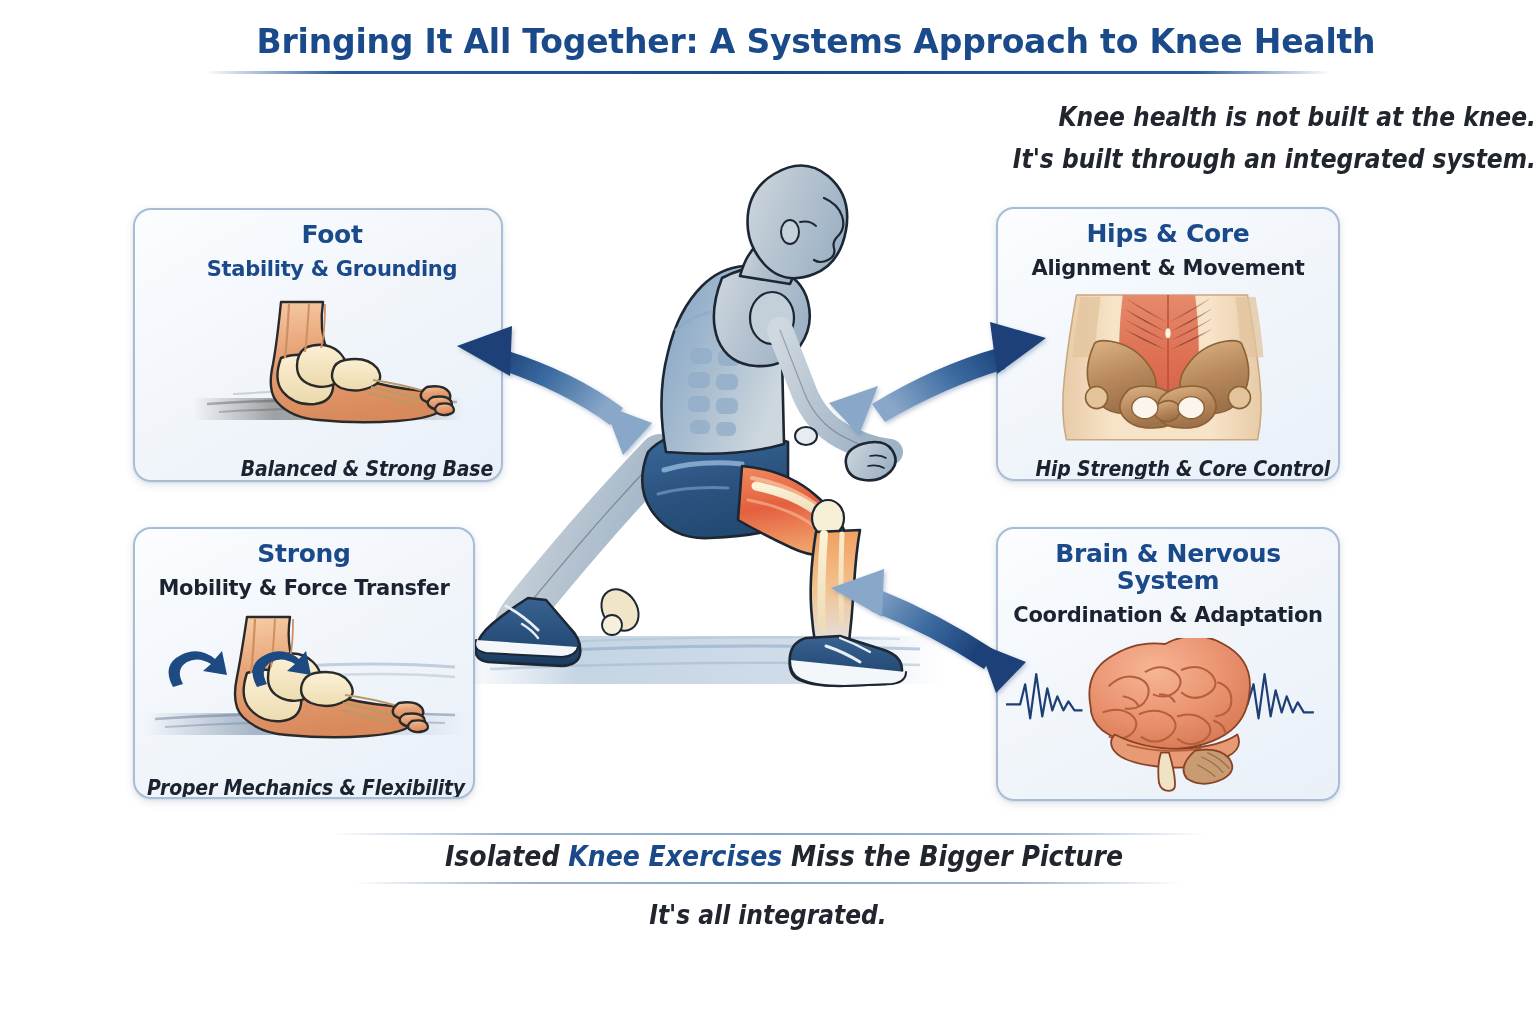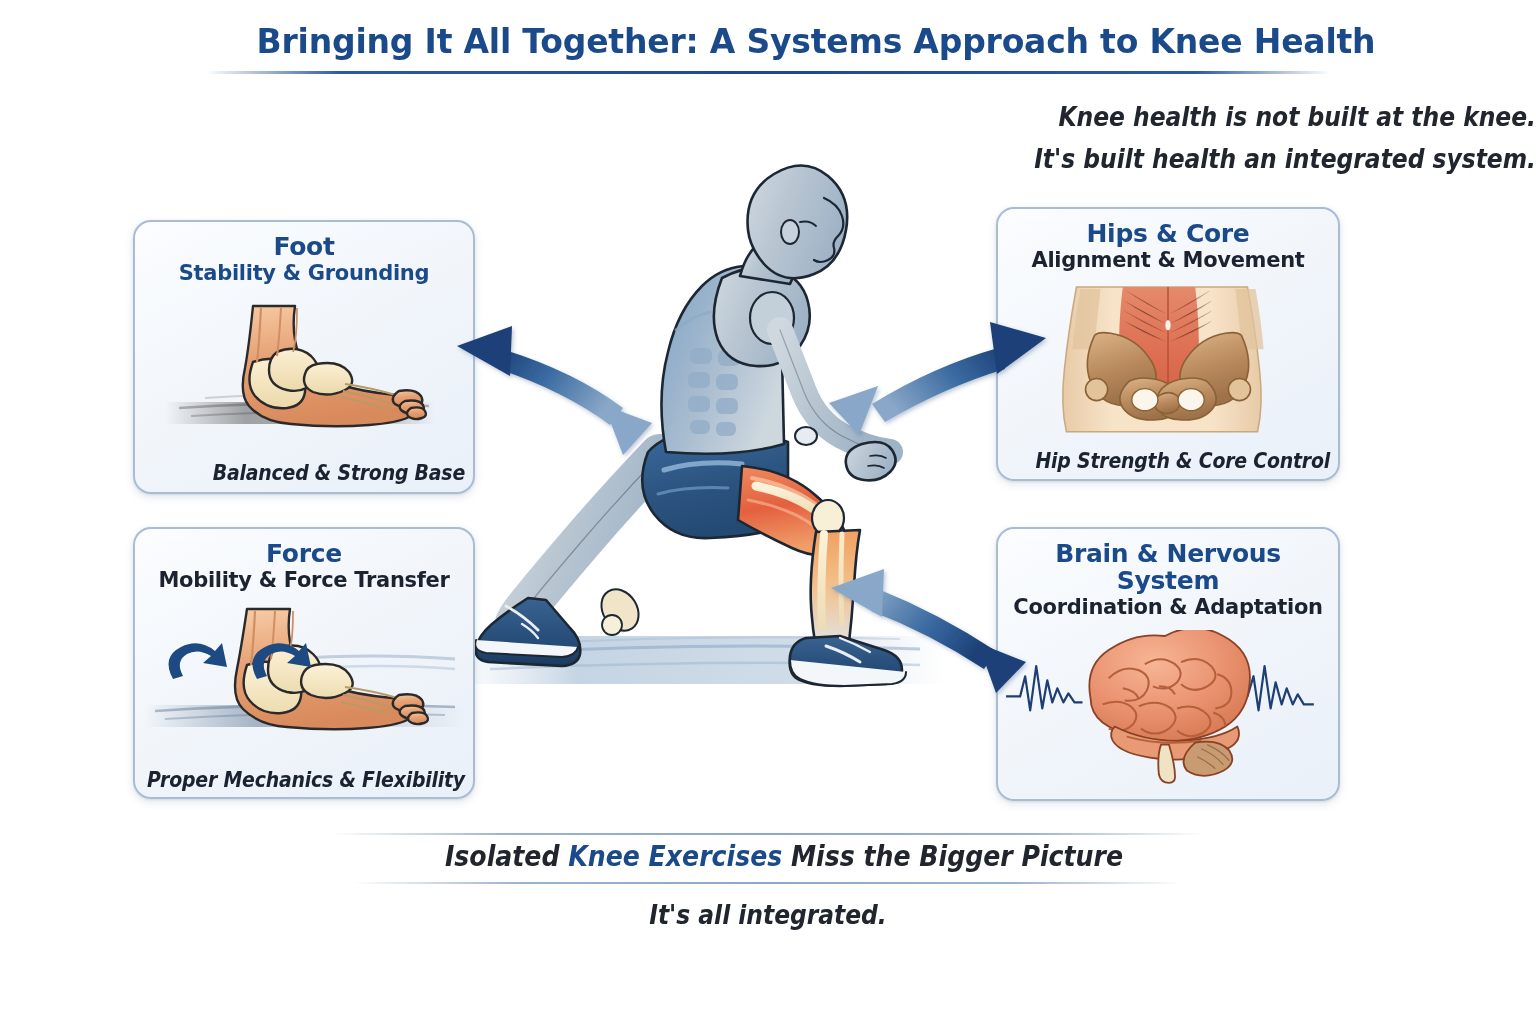--- a/index.html
+++ b/index.html
@@ -43,39 +43,39 @@
     overflow:hidden;
     display:flex;flex-direction:column;
   }
   .card-head{padding:11px 14px 6px;text-align:center;}
   .card-title{
     font-size:25px;font-weight:bold;color:#1b4a8a;line-height:1.08;
     font-family:"DejaVu Sans","Liberation Sans",sans-serif;
     letter-spacing:-0.3px;
   }
   .card-sub{
-    font-size:21px;font-weight:bold;line-height:1.15;margin-top:1px;
+    font-size:21px;font-weight:bold;line-height:1.15;margin-top:9px;
     font-family:"DejaVu Sans","Liberation Sans",sans-serif;
     letter-spacing:-0.3px;
   }
   .sub-navy{color:#1b4a8a;}
   .sub-dark{color:#1b2230;}
   .rule{
     height:2px;margin:5px 16px 0;
     background:linear-gradient(to right,rgba(150,180,210,0) 0%,#9db6d0 18%,#8fb0cf 50%,#9db6d0 82%,rgba(150,180,210,0) 100%);
   }
   .card-art{flex:1;position:relative;}
   .card-foot{
     text-align:right;font-style:italic;font-weight:bold;
     font-size:21px;color:#1b2230;padding:6px 8px 10px;
     letter-spacing:-0.2px;
   }
 
   
-  #card-foot-region {left:133px; top:220px; width:338px; height:270px;}
+  #card-foot-region {left:133px; top:208px; width:338px; height:270px;padding-left:28px;}
   #card-ankle      {left:133px; top:527px; width:338px; height:268px;}
   #card-hips       {left:996px; top:207px; width:340px; height:270px;}
   #card-brain      {left:996px; top:527px; width:340px; height:270px;}
 
   
   #foot-rule-top{
     position:absolute;left:330px;top:833px;width:876px;height:2px;
     background:linear-gradient(to right,rgba(140,170,205,0) 0%,#9ab3cf 20%,#8aa9c9 50%,#9ab3cf 80%,rgba(140,170,205,0) 100%);
   }
   #foot-line1{
@@ -100,21 +100,21 @@
 </style>
 </head>
 <body>
 
 <div class="stage">
 
   <div id="title">Bringing It All Together: A Systems Approach to Knee Health</div>
   <div id="title-rule"></div>
   <div id="subtitle">
     <div>Knee health is not built at the knee.</div>
-    <div>It's built health an integrated system.</div>
+    <div>It's built through an integrated system.</div>
   </div>
 
   <svg id="hero" viewBox="0 0 1536 1024">
     <defs>
       <linearGradient id="gBody" x1="0" y1="0" x2="1" y2="0.4">
         <stop offset="0%" stop-color="#cfd8df"></stop>
         <stop offset="45%" stop-color="#b9c6d2"></stop>
         <stop offset="100%" stop-color="#9fb3c6"></stop>
       </linearGradient>
       <linearGradient id="gTorso" x1="0" y1="0" x2="1" y2="0.6">
@@ -285,21 +285,21 @@
           <path d="M162 10 q0 30 -4 44" fill="none" stroke="#d08f63" stroke-width="1.8"></path>
         </g>
       </svg>
     </div>
     <div class="rule"></div>
     <div class="card-foot">Balanced &amp; Strong Base</div>
   </div>
 
   <div class="card" id="card-ankle">
     <div class="card-head">
-      <div class="card-title">Force</div>
+      <div class="card-title">Strong</div>
       <div class="card-sub sub-dark">Mobility &amp; Force Transfer</div>
     </div>
     <div class="rule"></div>
     <div class="card-art">
       <svg viewBox="0 0 338 150" width="100%" height="100%" preserveAspectRatio="xMidYMid meet">
         <defs>
           <linearGradient id="skinA" x1="0" y1="0" x2="0.2" y2="1">
             <stop offset="0%" stop-color="#f7cda6"></stop>
             <stop offset="45%" stop-color="#e7a377"></stop>
             <stop offset="100%" stop-color="#d98a5c"></stop>

